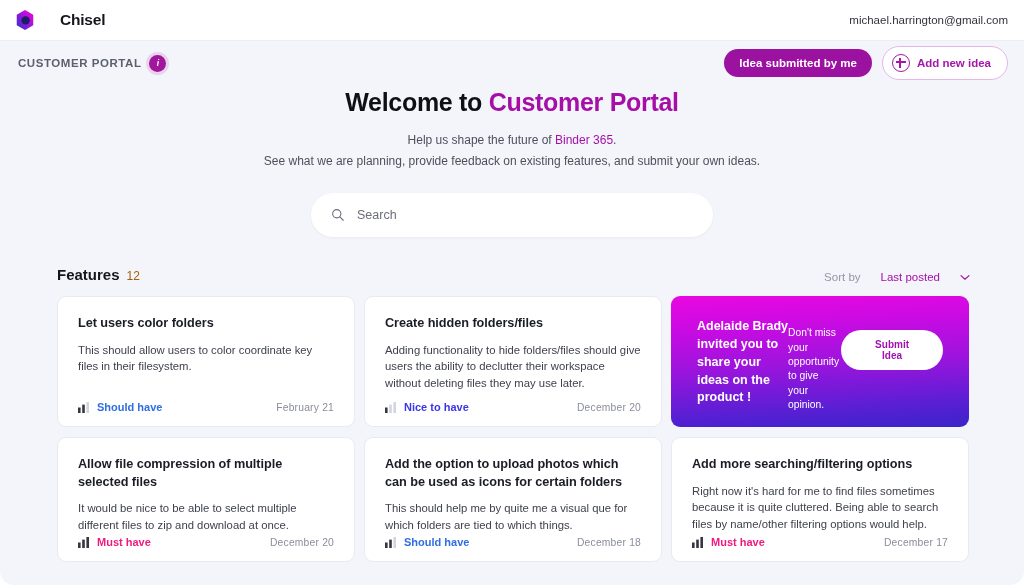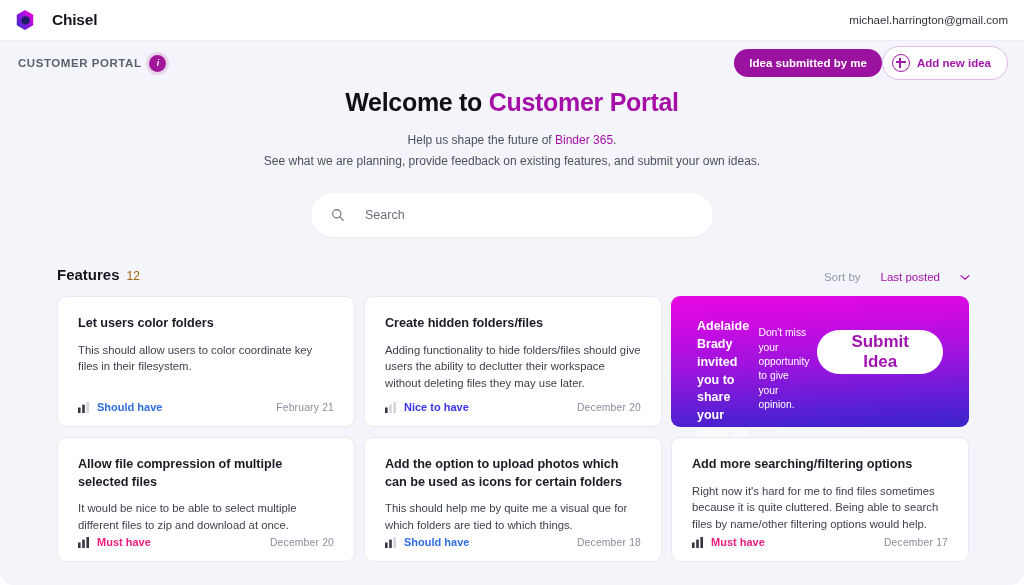--- a/index.html
+++ b/index.html
@@ -28,21 +28,21 @@
     display: flex;
     align-items: center;
     justify-content: space-between;
     padding: 0 16px 0 14px;
     box-sizing: border-box;
     border-bottom: 1px solid #eceef4;
   }
   .brand {
     display: flex;
     align-items: center;
-    gap: 16px;
+    gap: 24px;
   }
   .brand-logo {
     width: 22px;
     height: 22px;
     display: block;
   }
   .brand-name {
     font-size: 15.5px;
     font-weight: bold;
     color: #15161c;
@@ -84,20 +84,21 @@
     justify-content: center;
     color: #ffffff;
     font-size: 8.5px;
     font-weight: bold;
     font-style: italic;
     box-shadow: 0 0 0 3px rgba(162,22,156,0.14);
   }
   .header-actions {
     display: flex;
     align-items: center;
+    gap: 10px;
   }
   .btn-pill {
     border-radius: 999px;
     font-size: 11.5px;
     font-weight: bold;
     display: inline-flex;
     align-items: center;
     gap: 7px;
     cursor: pointer;
     box-sizing: border-box;
@@ -167,21 +168,21 @@
   }
   .search-box {
     width: 402px;
     height: 44px;
     background: #ffffff;
     border-radius: 999px;
     display: flex;
     align-items: center;
     padding: 0 20px;
     box-sizing: border-box;
-    gap: 20px;
+    gap: 12px;
     box-shadow: 0 1px 3px rgba(30,32,60,0.05);
   }
   .search-icon { flex: 0 0 auto; display:block; }
   .search-placeholder {
     font-size: 12.5px;
     color: #6b6e7b;
   }
 
   
   .section-head {
@@ -289,37 +290,37 @@
     align-items: flex-start;
   }
   .promo-title {
     font-size: 12.5px;
     font-weight: bold;
     line-height: 1.42;
     margin: 0;
   }
   .promo-sub {
     font-size: 10.3px;
-    margin: 8px 8px 0 0;
+    margin: 8px 0 0 0;
     line-height: 1.4;
   }
   .promo-btn-wrap {
     width: 100%;
     display: flex;
     justify-content: center;
     margin-top: 12px;
   }
   .promo-btn {
     background: #ffffff;
     color: #a013b0;
     border: none;
     border-radius: 999px;
-    font-size: 17px;
-    font-weight: bold;
-    padding: 2px 34px;
+    font-size: 10px;
+    font-weight: bold;
+    padding: 9px 34px;
     cursor: pointer;
     font-family: inherit;
   }
 </style>
 </head>
 <body>
 
 <div class="app">
 
   <div class="topbar">

